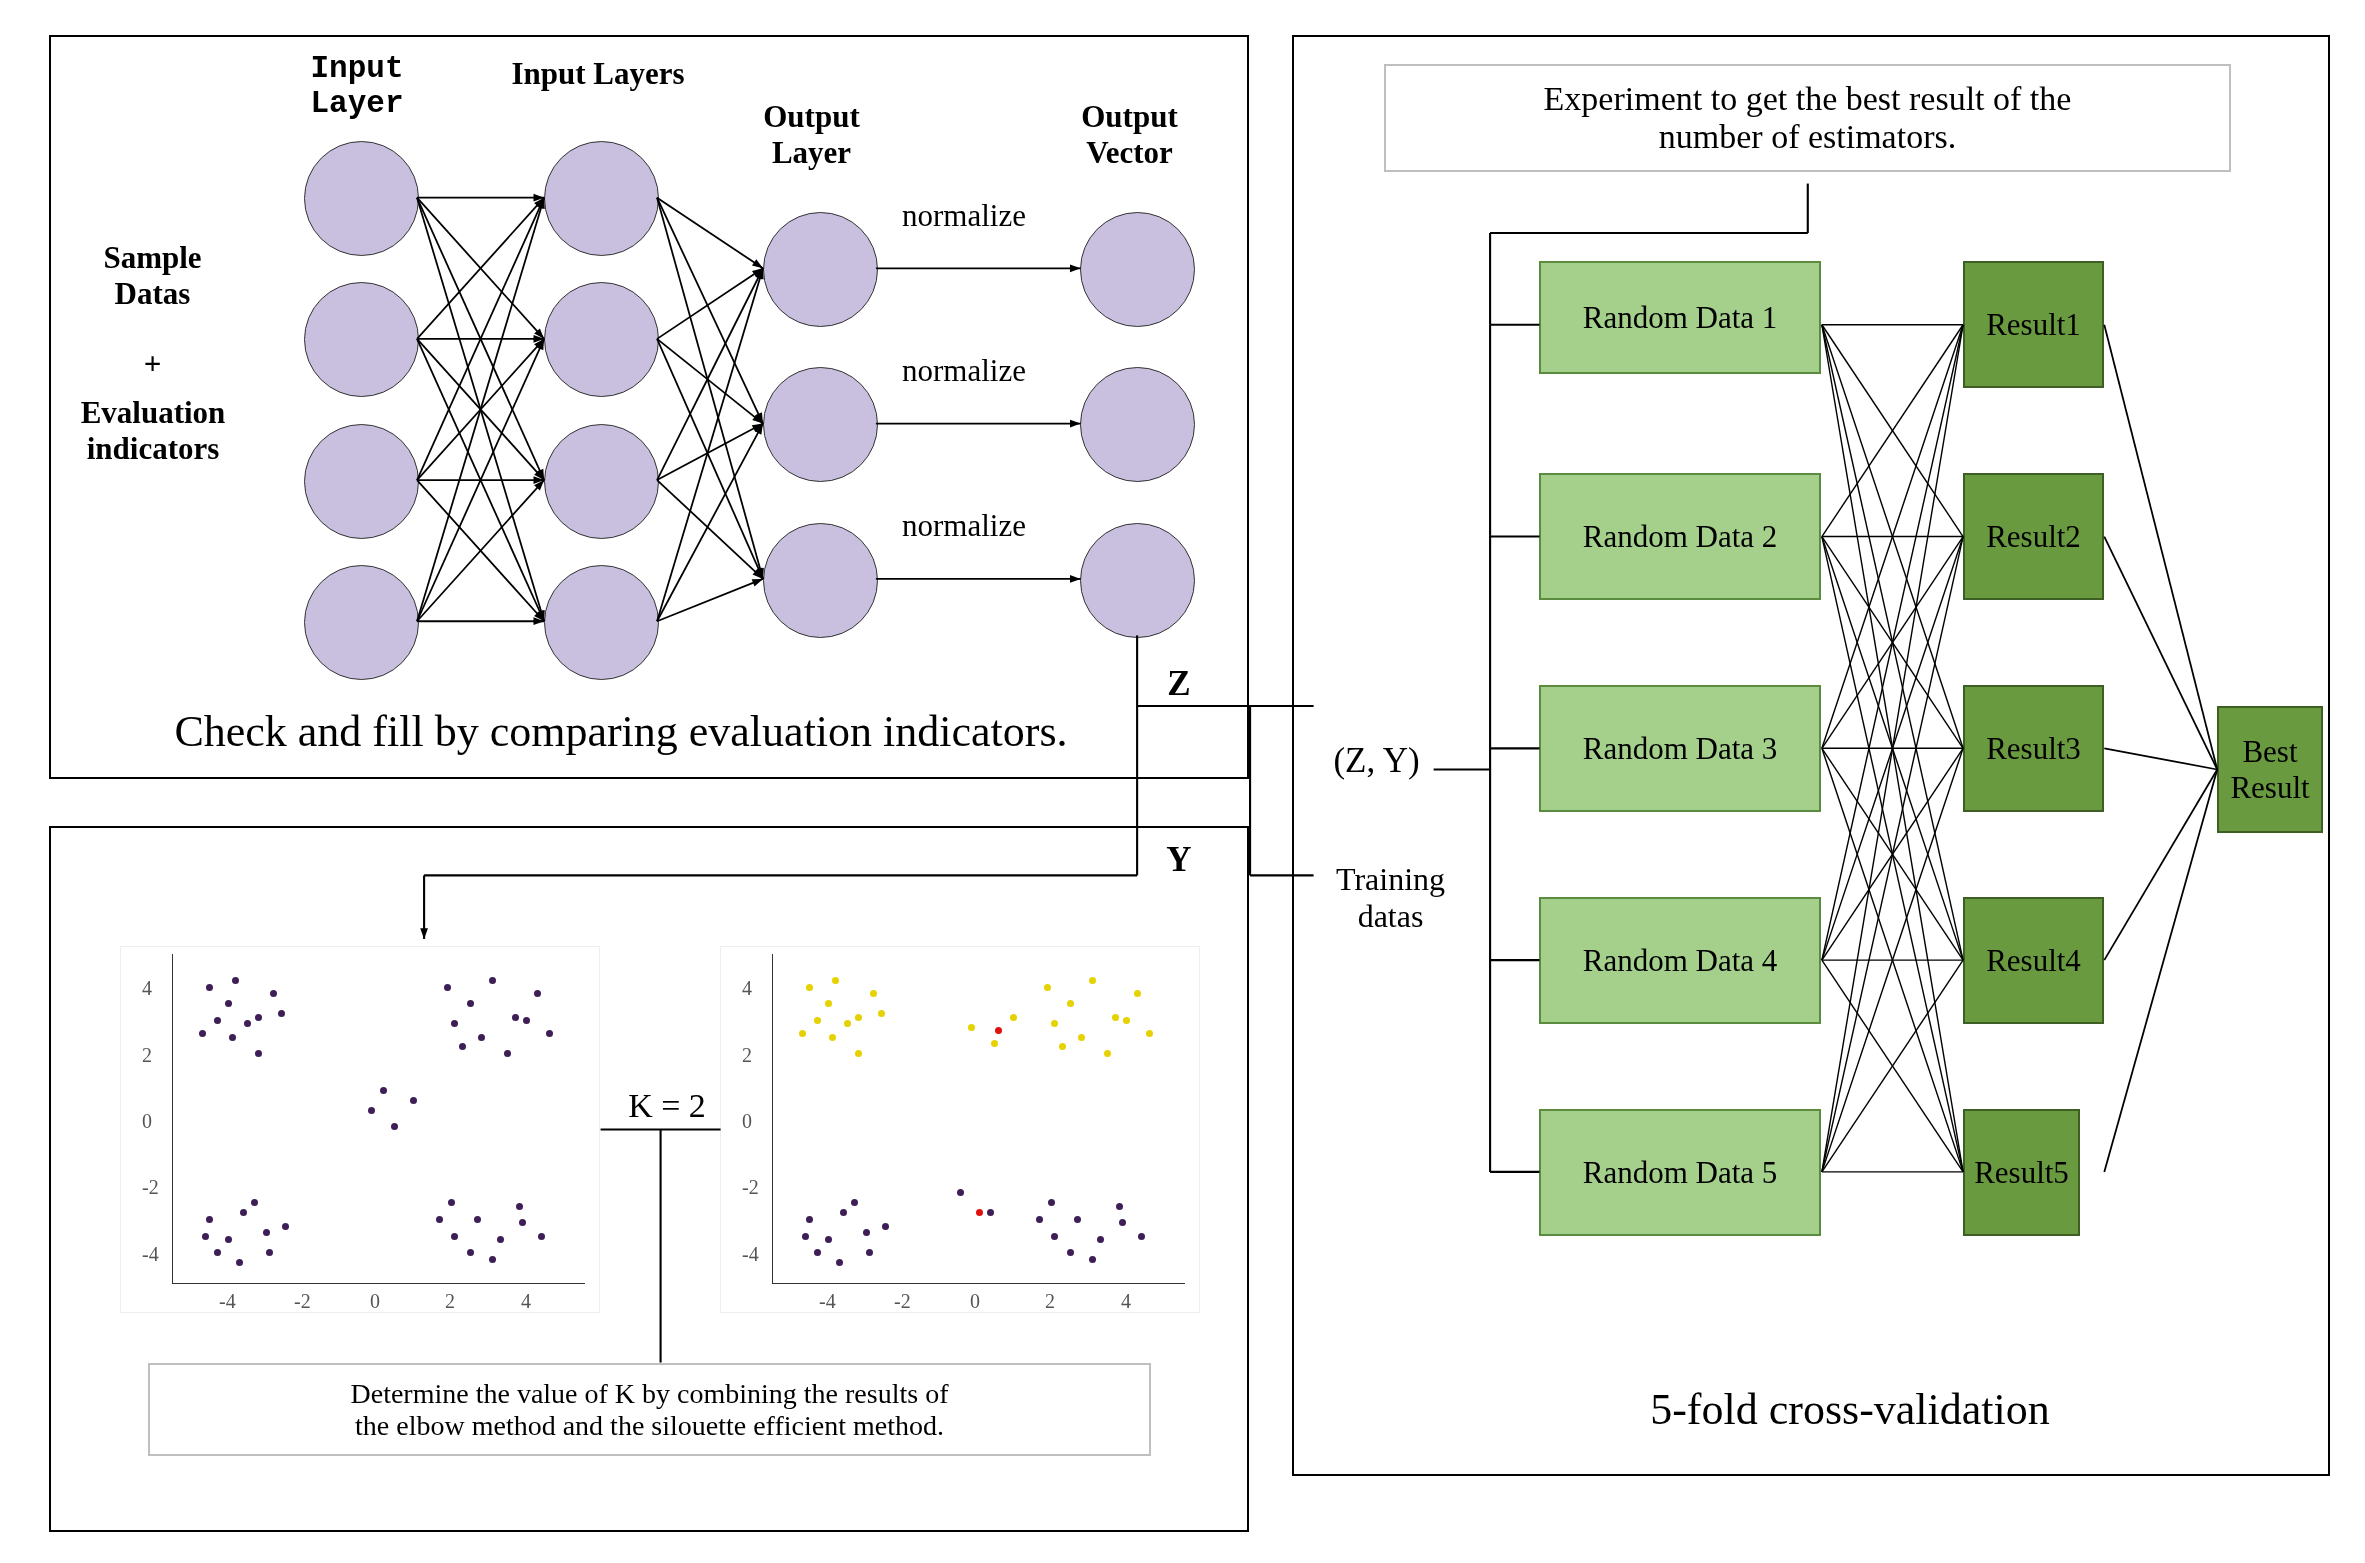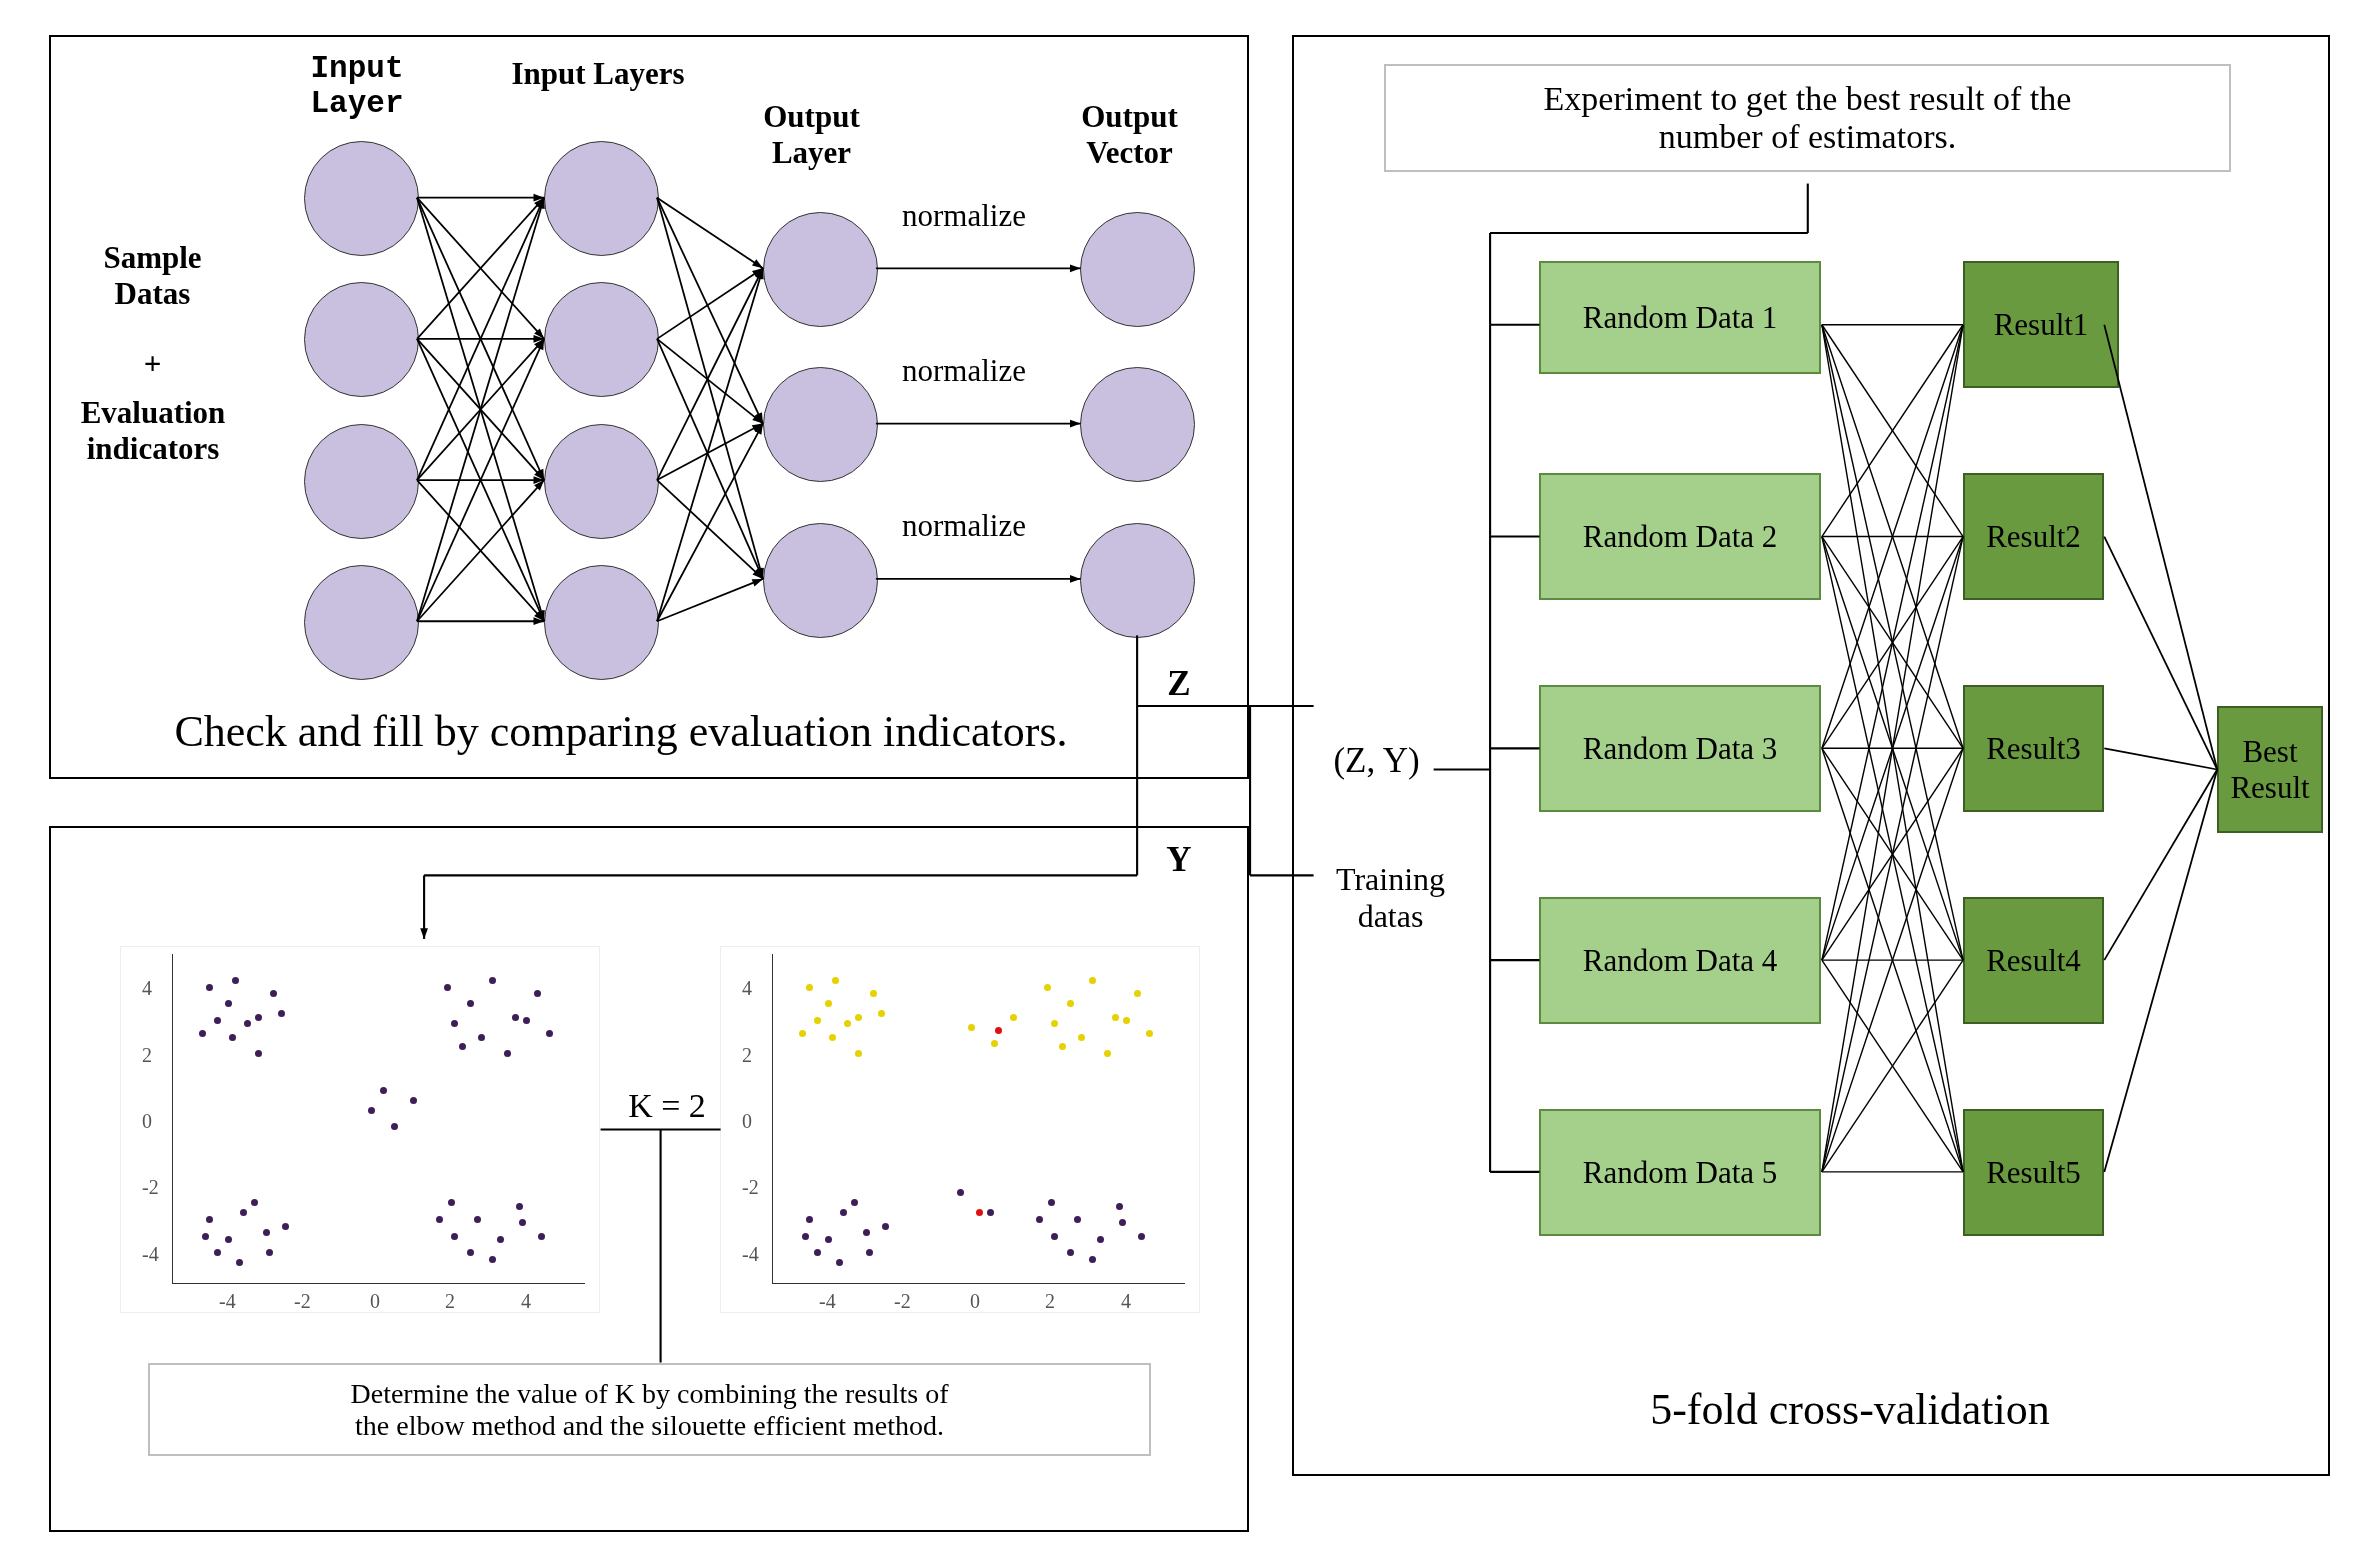--- a/index.html
+++ b/index.html
@@ -334,25 +334,25 @@
 datas</div>
 
   <div id="green-boxes">
       <div class="greenBox" style="left: 1539px; top: 261px; width: 282px; height: 113px;">Random Data 1</div>
       <div class="greenBox" style="left: 1539px; top: 473px; width: 282px; height: 127px;">Random Data 2</div>
       <div class="greenBox" style="left: 1539px; top: 685px; width: 282px; height: 127px;">Random Data 3</div>
       <div class="greenBox" style="left: 1539px; top: 897px; width: 282px; height: 127px;">Random Data 4</div>
       <div class="greenBox" style="left: 1539px; top: 1109px; width: 282px; height: 127px;">Random Data 5</div>
     </div>
   <div id="dark-boxes">
-      <div class="darkBox" style="left: 1963px; top: 261px; width: 156px; height: 127px;">Result1</div>
+      <div class="darkBox" style="left: 1963px; top: 261px; width: 141px; height: 127px;">Result1</div>
       <div class="darkBox" style="left: 1963px; top: 473px; width: 141px; height: 127px;">Result2</div>
       <div class="darkBox" style="left: 1963px; top: 685px; width: 141px; height: 127px;">Result3</div>
       <div class="darkBox" style="left: 1963px; top: 897px; width: 141px; height: 127px;">Result4</div>
-      <div class="darkBox" style="left: 1963px; top: 1109px; width: 141px; height: 127px;">Result5</div>
+      <div class="darkBox" style="left: 1963px; top: 1109px; width: 117px; height: 127px;">Result5</div>
     </div>
   <div class="darkBox" style="left:2217px;top:706px;width:106px;height:127px;white-space:pre-line;">Best
 Result</div>
 
   <div class="caption" style="left:1603px;top:1384px;width:494px;">5-fold cross-validation</div>
 
   <svg id="svg-right" width="2366" height="1563" viewBox="0 0 3350 2214">
       <g>
         <line x1="2110" y1="460" x2="2110" y2="1660" stroke="#000" stroke-width="3"></line>
       </g>

